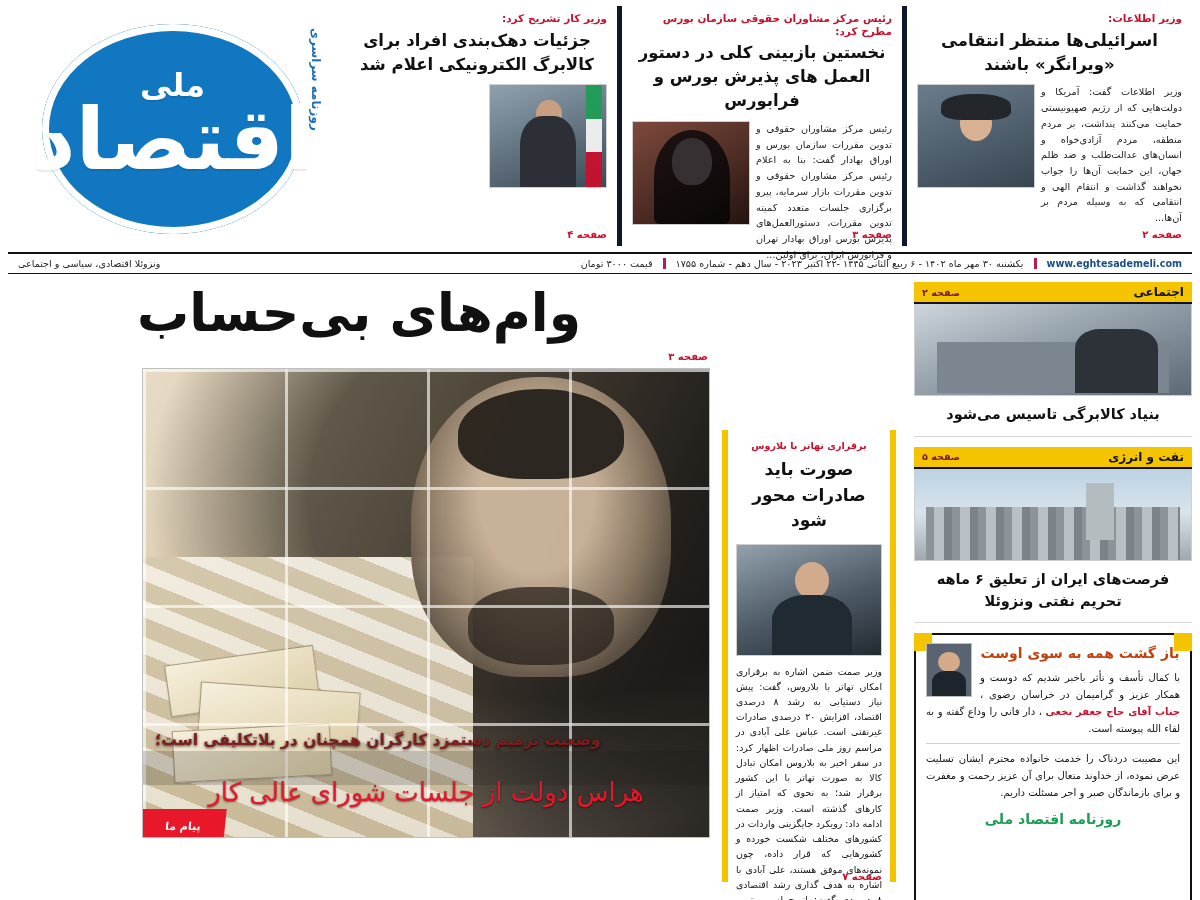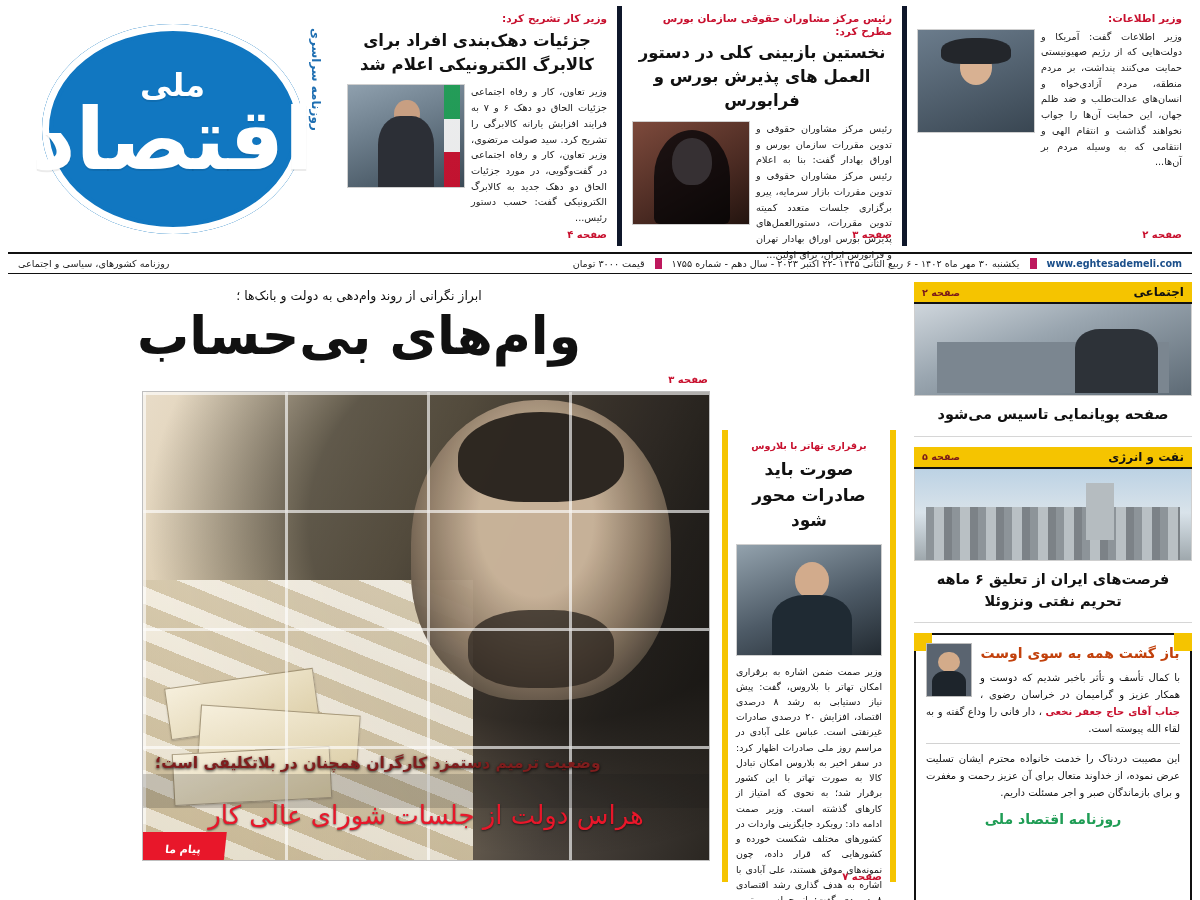--- a/index.html
+++ b/index.html
@@ -167,21 +167,21 @@
     margin: 0 8px;
     height: 22px;
     border-top: 2px solid #111;
     border-bottom: 1px solid #111;
     display: flex;
     align-items: center;
     font-size: 9.6px;
     color: #1b1b1b;
   }
   .infobar .seg { padding: 0 10px; white-space: nowrap; }
-  .infobar .seg + .seg { border-right: 7px solid #be185d; }
+  .infobar .seg + .seg { border-right: 3px solid #be185d; }
   .infobar .grow { flex: 1; }
   .infobar .site { color: #1b4f8a; font-weight: bold; direction: ltr; }
 
   
   .main {
     display: flex;
     flex-direction: row;
     margin: 0 8px;
     height: 610px;
   }
@@ -352,20 +352,21 @@
 </style>
 </head>
 <body>
 
 <div class="top-wrap">
 
   <div class="top-stories">
 
     <div class="top-col">
       <div class="kicker">وزیر اطلاعات:</div>
+      <div class="top-head">اسرائیلی‌ها منتظر انتقامی «ویرانگر» باشند</div>
       <div class="top-body">
         <div class="top-text">وزیر اطلاعات گفت: آمریکا و دولت‌هایی که از رژیم صهیونیستی حمایت می‌کنند پنداشت، بر مردم منطقه، مردم آزادی‌خواه و انسان‌های عدالت‌طلب و ضد ظلم جهان، این حمایت آن‌ها را جواب نخواهند گذاشت و انتقام الهی و انتقامی که به وسیله مردم بر آن‌ها...</div>
         <div class="top-photo">
           <span class="ph ph-cleric"></span>
         </div>
       </div>
       <div class="page-ref">صفحه ۲</div>
     </div>
 
     <div class="top-col">
@@ -377,21 +378,20 @@
           <span class="ph ph-woman"></span>
         </div>
       </div>
       <div class="page-ref">صفحه ۳</div>
     </div>
 
     <div class="top-col">
       <div class="kicker">وزیر کار تشریح کرد:</div>
       <div class="top-head">جزئیات دهک‌بندی افراد برای کالابرگ الکترونیکی اعلام شد</div>
       <div class="top-body">
-        <div class="top-text">وزیر تعاون، کار و رفاه اجتماعی جزئیات الحاق دو دهک ۶ و ۷ به فرایند افزایش یارانه کالابرگی را تشریح کرد. سید صولت مرتضوی، وزیر تعاون، کار و رفاه اجتماعی در گفت‌وگویی، در مورد جزئیات الحاق دو دهک جدید به کالابرگ الکترونیکی گفت: حسب دستور رئیس...</div>
         <div class="top-photo">
           <span class="ph ph-suit1"></span>
           <span class="flagstripe"></span>
         </div>
       </div>
       <div class="page-ref">صفحه ۴</div>
     </div>
   </div>
 
   <div class="masthead">
@@ -400,36 +400,36 @@
       <div class="mast-title"><small>ملی</small>اقتصاد</div>
     </div>
   </div>
 </div>
 
 <div class="infobar">
   <div class="seg site">www.eghtesademeli.com</div>
   <div class="seg">یکشنبه ۳۰ مهر ماه ۱۴۰۲ - ۶ ربیع الثانی ۱۴۴۵ -۲۲ اکتبر ۲۰۲۳ - سال دهم - شماره ۱۷۵۵</div>
   <div class="seg">قیمت ۳۰۰۰ تومان</div>
   <div class="grow"></div>
-  <div class="seg">روزنامه کشورهای، سیاسی و اجتماعی</div>
+  <div class="seg">ونزوئلا اقتصادی، سیاسی و اجتماعی</div>
 </div>
 
 <div class="main">
 
   <div class="col-right">
 
     <div class="mod">
       <div class="mod-head">
         <span class="t">اجتماعی</span>
         <span class="p">صفحه ۲</span>
       </div>
       <div class="mod-photo">
         <span class="mp-parl"></span>
       </div>
-      <div class="mod-title">صفحه پویانمایی تاسیس می‌شود</div>
+      <div class="mod-title">بنیاد کالابرگی تاسیس می‌شود</div>
     </div>
 
     <div class="mod">
       <div class="mod-head">
         <span class="t">نفت و انرژی</span>
         <span class="p">صفحه ۵</span>
       </div>
       <div class="mod-photo">
         <span class="mp-refinery"></span>
       </div>
@@ -460,21 +460,20 @@
       <div class="boxed-title">صورت باید صادرات محور شود</div>
       <div class="boxed-photo">
         <span class="bp-man"></span>
       </div>
       <div class="boxed-text">وزیر صمت ضمن اشاره به برقراری امکان تهاتر با بلاروس، گفت: پیش نیاز دستیابی به رشد ۸ درصدی اقتصاد، افزایش ۲۰ درصدی صادرات غیرنفتی است. عباس علی آبادی در مراسم روز ملی صادرات اظهار کرد: در سفر اخیر به بلاروس امکان تبادل کالا به صورت تهاتر با این کشور برقرار شد؛ به نحوی که امتیاز از کارهای گذشته است. وزیر صمت ادامه داد: رویکرد جایگزینی واردات در کشورهای مختلف شکست خورده و کشورهایی که قرار داده، چون نمونه‌های موفق هستند، علی آبادی با اشاره به هدف گذاری رشد اقتصادی ۸ درصدی گفت: از جمله مهم‌ترین الزامات تحقق رشد اقتصادی ۸ درصدی، رسیدن به رشد ۲۰ درصدی صادرات غیرنفتی است که این امر نیز...</div>
       <div class="boxed-pageref">صفحه ۷</div>
     </div>
   </div>
 
   <div class="col-left">
-    <div class="lead-kicker">ابراز نگرانی از روند وام‌دهی به دولت و بانک‌ها ؛</div>
     <div class="lead-title">وام‌های بی‌حساب</div>
     <div class="lead-pageref">صفحه ۳</div>
 
     <div class="lead-photo">
       <span class="lp-bg"></span>
       <span class="lp-cash"></span>
       <span class="lp-note" style="left:24px;  bottom:130px; width:150px; height:52px; transform:rotate(-8deg);"></span>
       <span class="lp-note" style="left:56px;  bottom:96px;  width:160px; height:54px; transform:rotate(4deg);"></span>
       <span class="lp-note" style="left:30px;  bottom:58px;  width:158px; height:52px; transform:rotate(-3deg);"></span>
       <span class="lp-face"></span>

